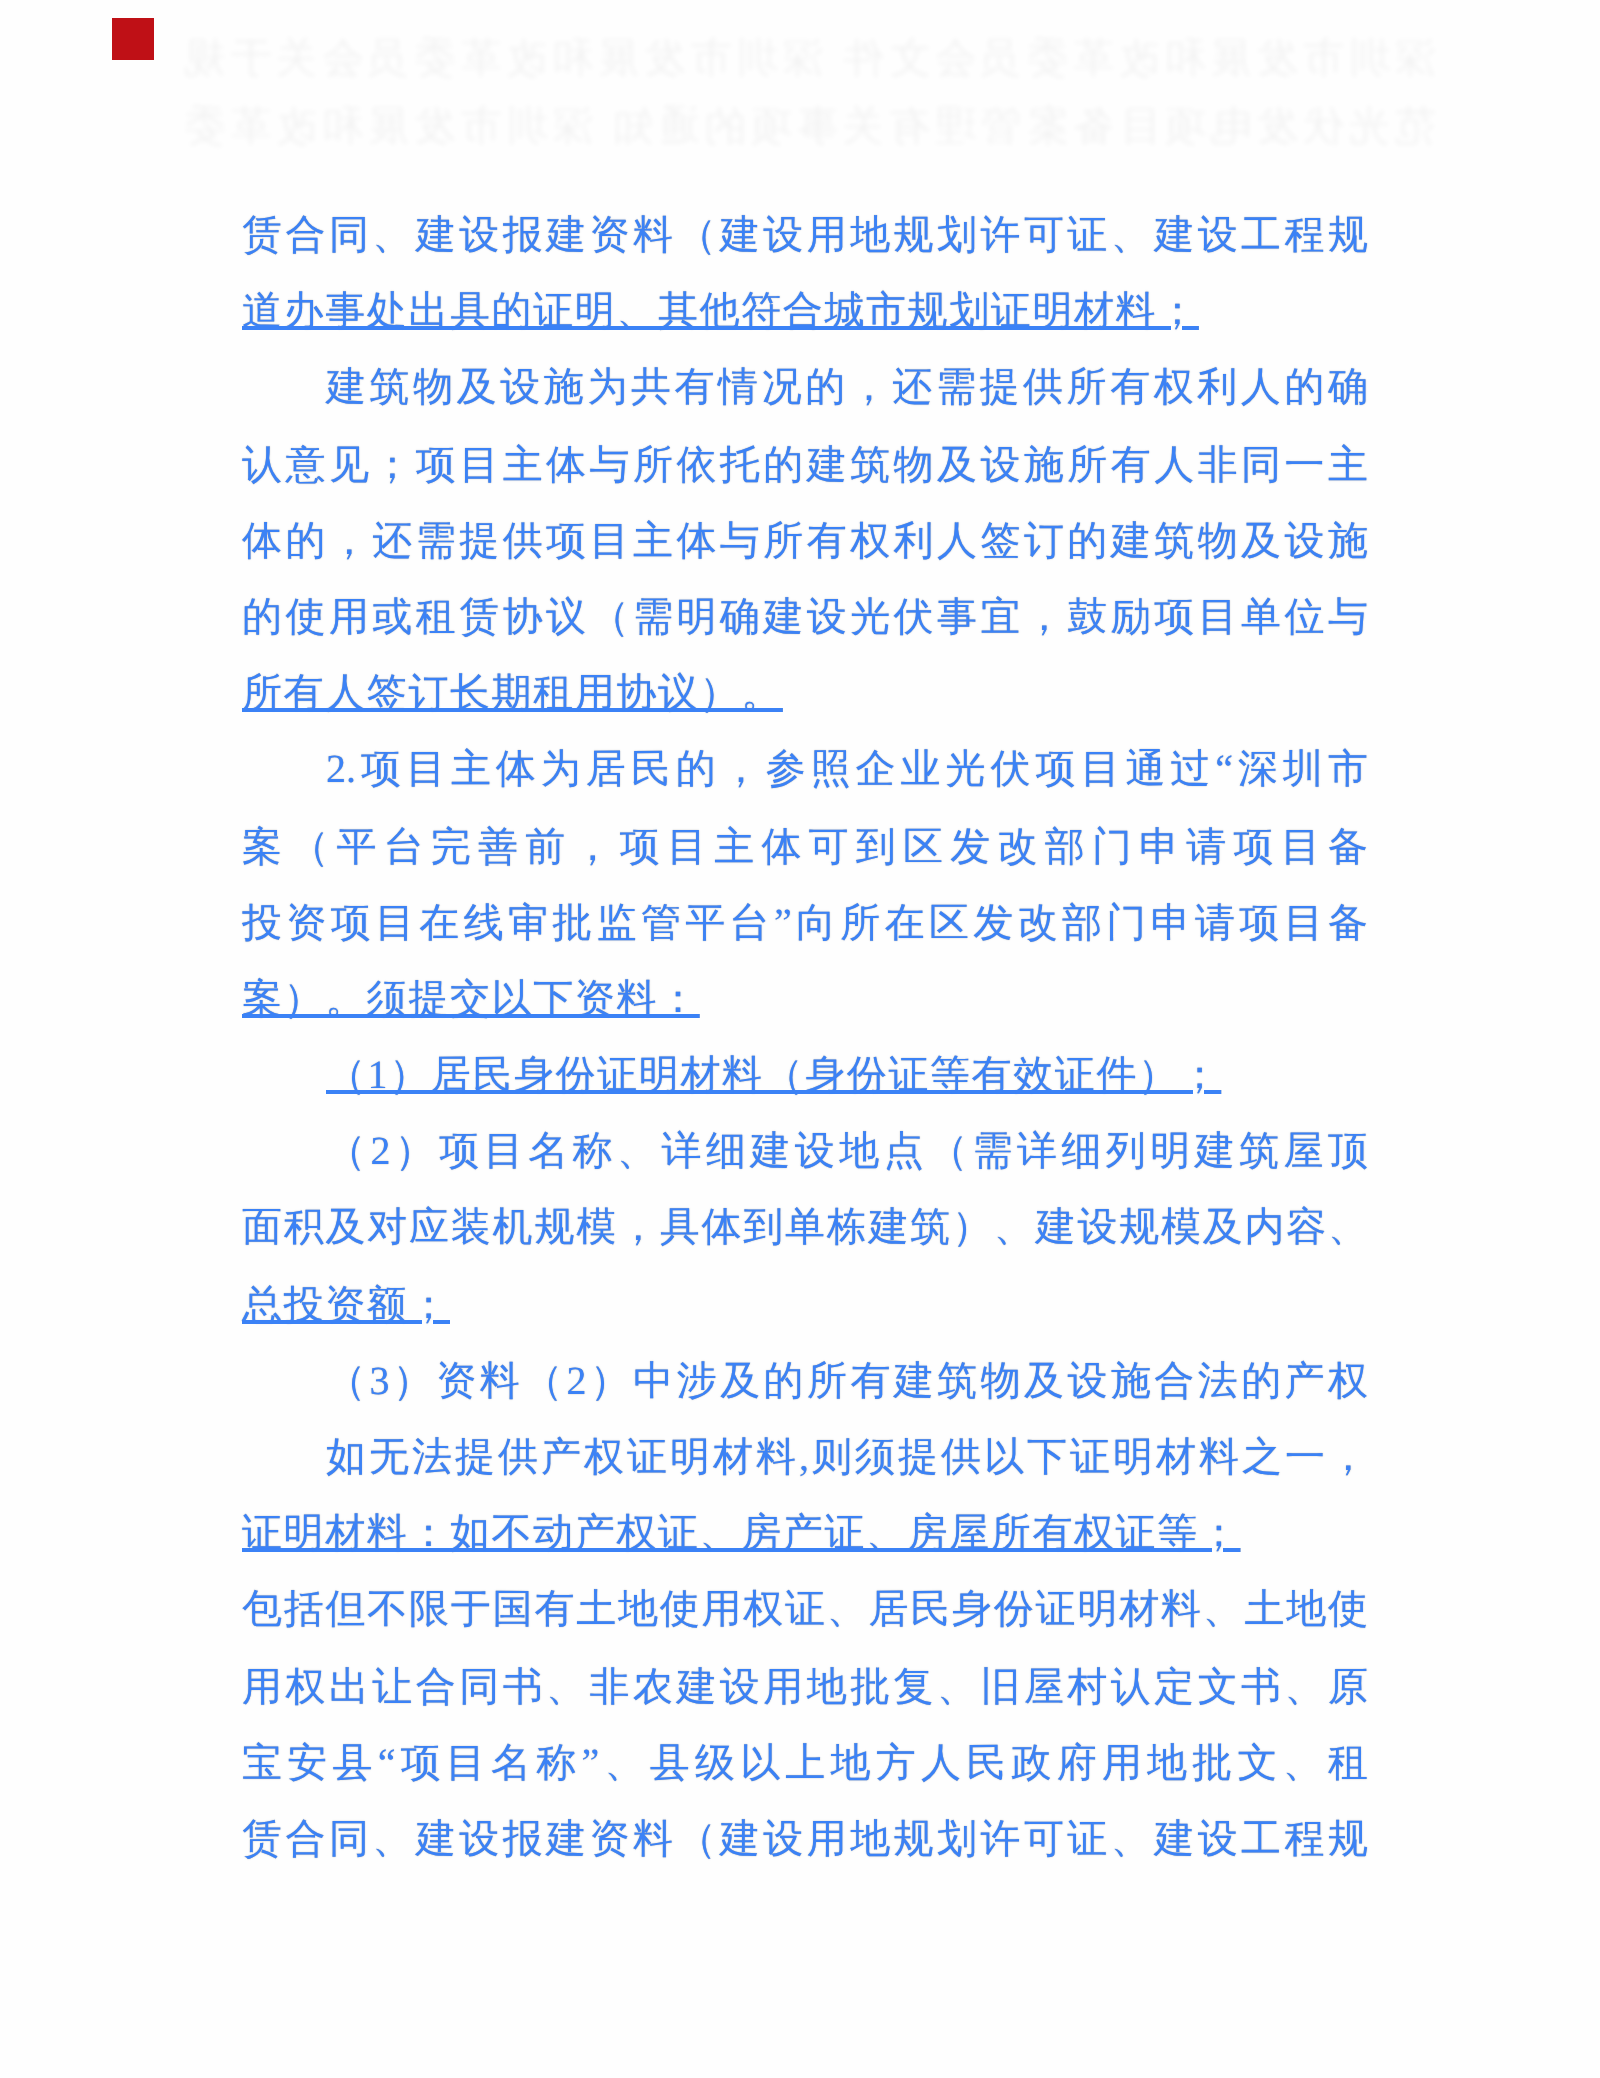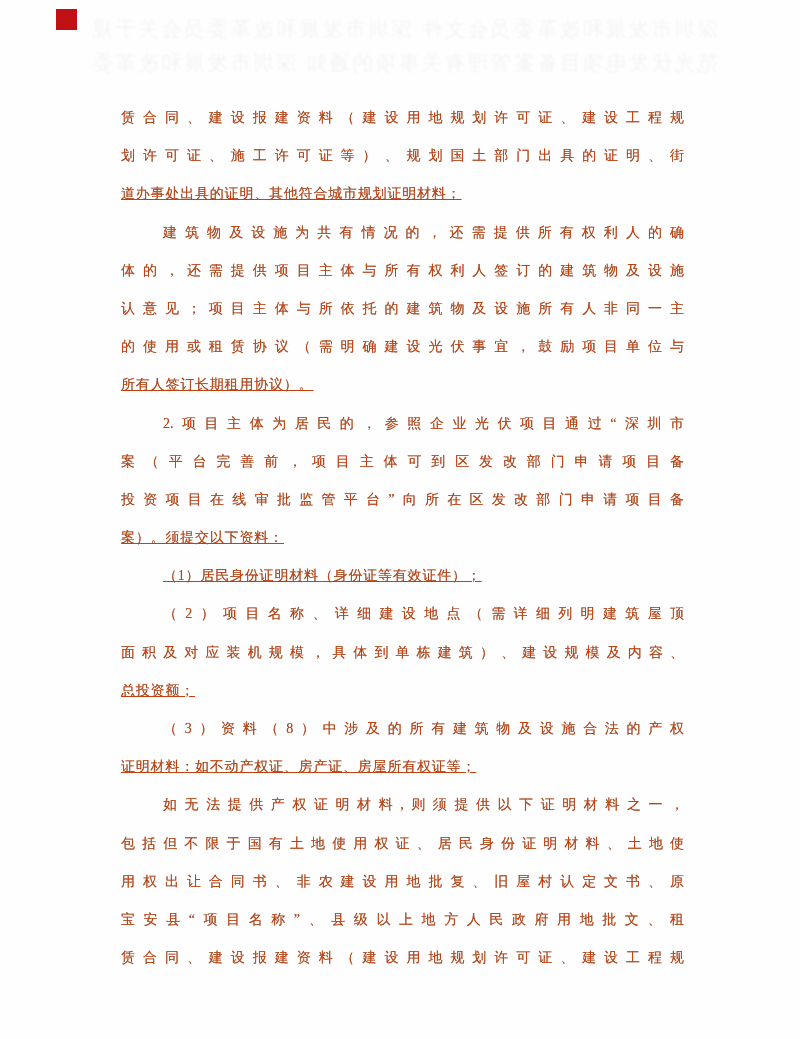--- a/index.html
+++ b/index.html
@@ -39,22 +39,22 @@
     letter-spacing: 2px;
     pointer-events: none;
     overflow: hidden;
     height: 72px;
   }
   .text-block {
     position: absolute;
     left: 121px;
     top: 99px;
     width: 563px;
-    font-size: 14px;
-    color: #c2410c;
+    font-size: 20px;
+    color: #3b82f6;
     text-shadow: 0 0 0.6px rgba(70,70,70,0.55);
   }
   .line {
     height: 38.2px;
     line-height: 38.2px;
     text-align: justify;
     text-align-last: left;
     white-space: normal;
     overflow: visible;
   }
@@ -72,36 +72,35 @@
 </head>
 <body>
 
 <div class="page">
   <div class="red-marker" style="background: rgb(191, 16, 22);"></div>
 
   <div class="ghost">深圳市发展和改革委员会文件 深圳市发展和改革委员会关于规范光伏发电项目备案管理有关事项的通知 深圳市发展和改革委员会文件</div>
 
   <div class="text-block" id="text-block">
       <div class="line just">赁合同、建设报建资料（建设用地规划许可证、建设工程规</div>
-      <div class="line just">划许可证、施工许可证等）、规划国土部门出具的证明、街</div>
       <div class="line">道办事处出具的证明、其他符合城市规划证明材料；</div>
       <div class="line indent just">建筑物及设施为共有情况的，还需提供所有权利人的确</div>
+      <div class="line just">认意见；项目主体与所依托的建筑物及设施所有人非同一主</div>
       <div class="line just">体的，还需提供项目主体与所有权利人签订的建筑物及设施</div>
-      <div class="line just">认意见；项目主体与所依托的建筑物及设施所有人非同一主</div>
       <div class="line just">的使用或租赁协议（需明确建设光伏事宜，鼓励项目单位与</div>
       <div class="line">所有人签订长期租用协议）。</div>
       <div class="line indent just">2.项目主体为居民的，参照企业光伏项目通过“深圳市</div>
       <div class="line just">案（平台完善前，项目主体可到区发改部门申请项目备</div>
       <div class="line just">投资项目在线审批监管平台”向所在区发改部门申请项目备</div>
       <div class="line">案）。须提交以下资料：</div>
       <div class="line indent">（1）居民身份证明材料（身份证等有效证件）；</div>
       <div class="line indent just">（2）项目名称、详细建设地点（需详细列明建筑屋顶</div>
       <div class="line just">面积及对应装机规模，具体到单栋建筑）、建设规模及内容、</div>
       <div class="line">总投资额；</div>
-      <div class="line indent just">（3）资料（8）中涉及的所有建筑物及设施合法的产权</div>
+      <div class="line indent just">（3）资料（2）中涉及的所有建筑物及设施合法的产权</div>
+      <div class="line indent just">如无法提供产权证明材料,则须提供以下证明材料之一，</div>
       <div class="line">证明材料：如不动产权证、房产证、房屋所有权证等；</div>
-      <div class="line indent just">如无法提供产权证明材料,则须提供以下证明材料之一，</div>
       <div class="line just">包括但不限于国有土地使用权证、居民身份证明材料、土地使</div>
       <div class="line just">用权出让合同书、非农建设用地批复、旧屋村认定文书、原</div>
       <div class="line just">宝安县“项目名称”、县级以上地方人民政府用地批文、租</div>
       <div class="line just">赁合同、建设报建资料（建设用地规划许可证、建设工程规</div>
     </div>
 </div>
 
 </body></html>

